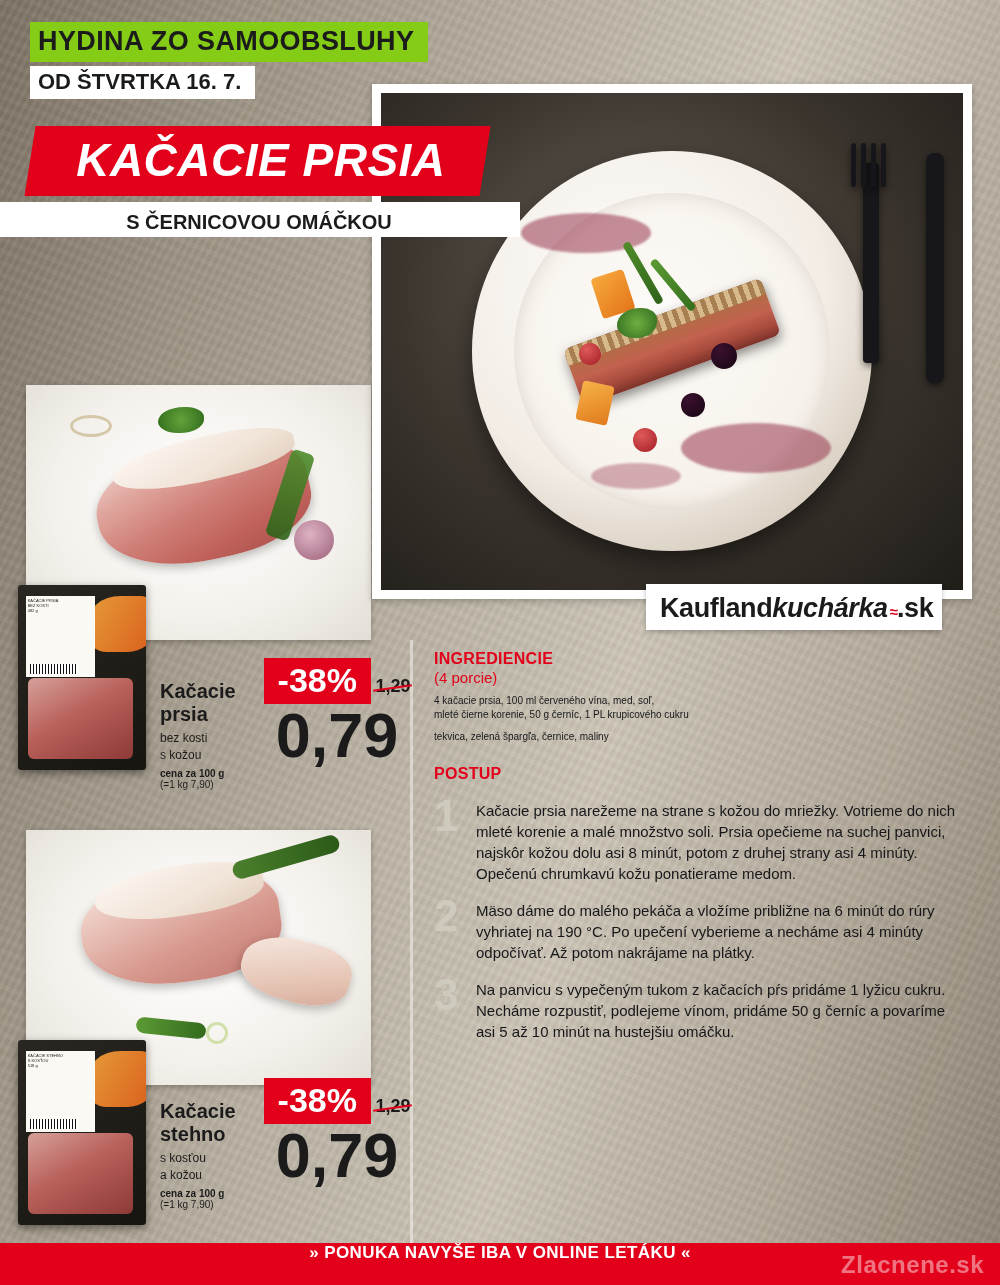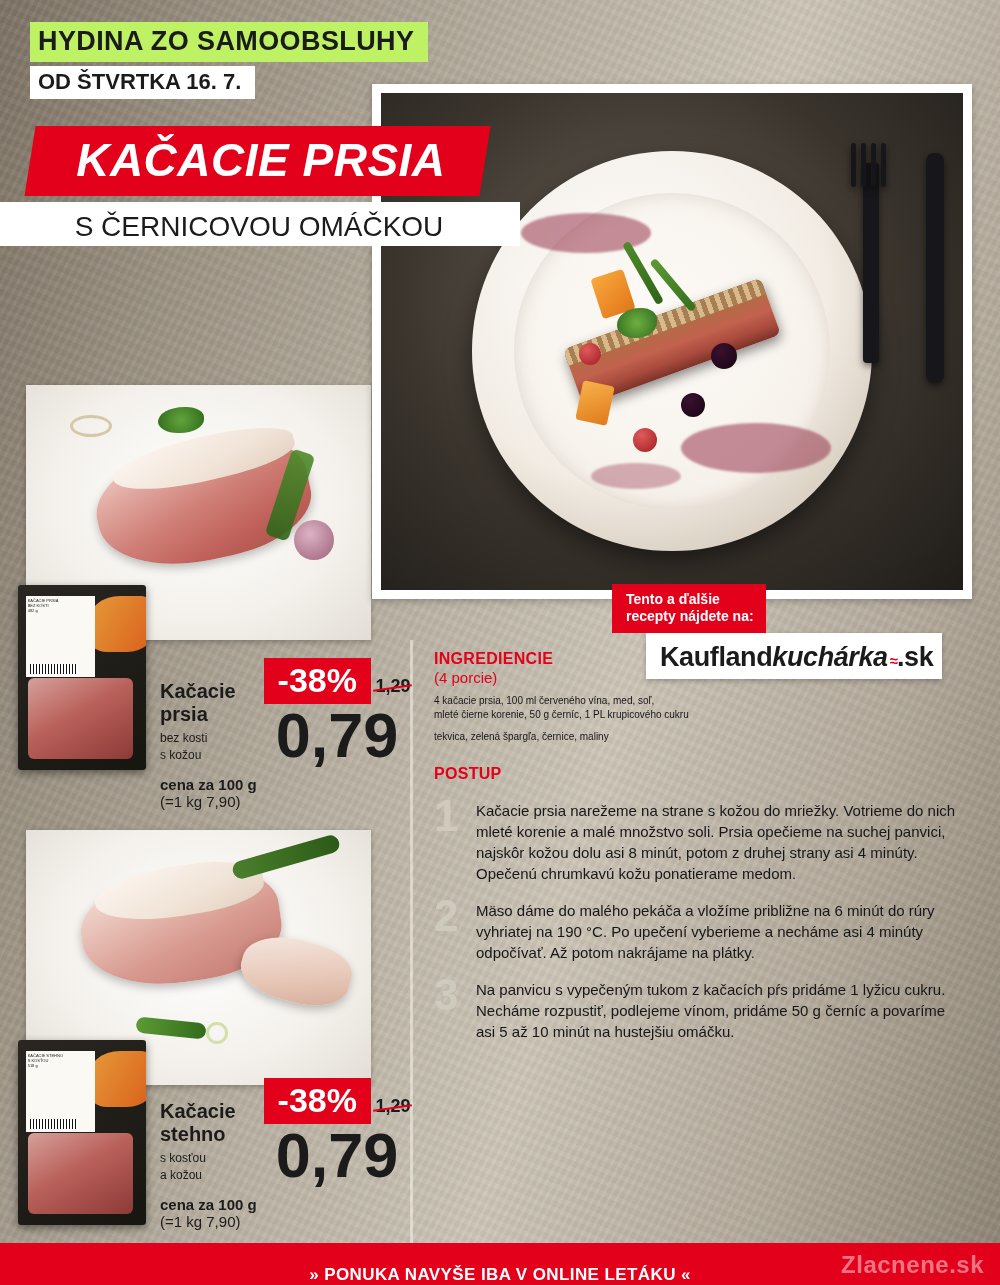--- a/index.html
+++ b/index.html
@@ -27,21 +27,21 @@
     opacity: .85;
     pointer-events: none;
   }
 
   
   .hdr {
     position: absolute; left: 30px; top: 22px;
     z-index: 6;
   }
   .hdr-l1 {
-    background: #bef264;
+    background: #84cc16;
     color: #1b1b1b;
     font-size: 27px; font-weight: bold; letter-spacing: .4px;
     padding: 6px 14px 7px 8px;
     display: inline-block;
     line-height: 1;
   }
   .hdr-l2 {
     background: #ffffff;
     color: #1b1b1b;
     font-size: 22px; font-weight: bold;
@@ -61,21 +61,21 @@
     padding: 11px 40px 13px 46px;
     display: inline-block;
     transform: skewX(-9deg);
     margin-left: 30px;
     line-height: 1;
   }
   .banner1 span { display: inline-block; transform: skewX(9deg); }
   .banner2 {
     background: #ffffff;
     color: #1b1b1b;
-    font-size: 28px; font-weight: normal;
+    font-size: 20px; font-weight: bold;
     padding: 9px 30px 4px 28px;
     display: block;
     width: 520px;
     margin-top: 6px;
     line-height: 1.12;
     text-align: center;
   }
   .banner2 .l2 { color: #e3001b; display: block; }
 
   
@@ -198,21 +198,21 @@
     border-radius: 6px;
   }
 
   
   .price-block { position: absolute; z-index: 8; }
   .pname {
     font-size: 20px; font-weight: bold; color: #1b1b1b;
     line-height: 1.15;
   }
   .pdesc { font-size: 12px; color: #1b1b1b; line-height: 1.45; margin-top: 4px; }
-  .punit { font-size: 15px; color: #1b1b1b; margin-top: 11px; }
+  .punit { font-size: 10px; color: #1b1b1b; margin-top: 3px; }
   .disc {
     background: #e3001b; color: #fff;
     font-size: 34px; font-weight: bold;
     padding: 5px 14px 7px;
     display: inline-block; line-height: 1;
   }
   .oldprice {
     font-size: 18px; font-weight: bold; color: #1b1b1b;
     position: relative; display: inline-block; margin-top: 7px;
   }
@@ -235,21 +235,21 @@
   .step-num {
     color: #cfcabe; font-size: 44px; font-weight: bold;
     line-height: .85; width: 42px; flex: 0 0 42px;
   }
   .step-txt { font-size: 15px; color: #17171a; line-height: 1.4; flex: 1; padding-top: 3px; }
 
   
   .footer {
     position: absolute; left: 0; right: 0; bottom: 0; height: 42px;
     background: #e3001b; color: #fff;
-    display: flex; align-items: flex-end; justify-content: center;
+    display: flex; align-items: flex-start; justify-content: center;
     font-size: 17px; font-weight: bold; letter-spacing: .4px;
     z-index: 9;
   }
   .footer-left {
     position: absolute; left: 0; bottom: 0; width: 270px; height: 42px;
     background: linear-gradient(90deg,#f4f1ea 0%, #efe9de 60%, #e3001b 100%);
     opacity: .55;
   }
   .watermark {
     position: absolute; right: 16px; bottom: 6px;
@@ -298,24 +298,20 @@
     <div class="cutlery" style="left:482px;top:70px;width:16px;height:200px;"></div>
     <div class="cutlery" style="left:470px;top:50px;width:5px;height:44px;"></div>
     <div class="cutlery" style="left:480px;top:50px;width:5px;height:44px;"></div>
     <div class="cutlery" style="left:490px;top:50px;width:5px;height:44px;"></div>
     <div class="cutlery" style="left:500px;top:50px;width:5px;height:44px;"></div>
     <div class="cutlery" style="left:545px;top:60px;width:18px;height:230px;border-radius:8px;"></div>
   </div>
 </div>
 
 <div class="kuch">
-  <div class="kuch-top">
-    <span>Tento a ďalšie</span><br>
-    <span>recepty nájdete na:</span>
-  </div>
   <div class="kuch-box">
     <div class="kuch-logo">
       <span>Kaufland</span><span class="it">kuchárka</span><span class="kuch-mark">≈</span><span>.sk</span>
     </div>
   </div>
 </div>
 
 <div class="prod-photo" style="left:26px;top:385px;width:345px;height:255px;">
   <div class="meat-board"></div>
   <div class="meat" style="left:70px;top:60px;width:215px;height:115px;transform:rotate(-12deg);"></div>

